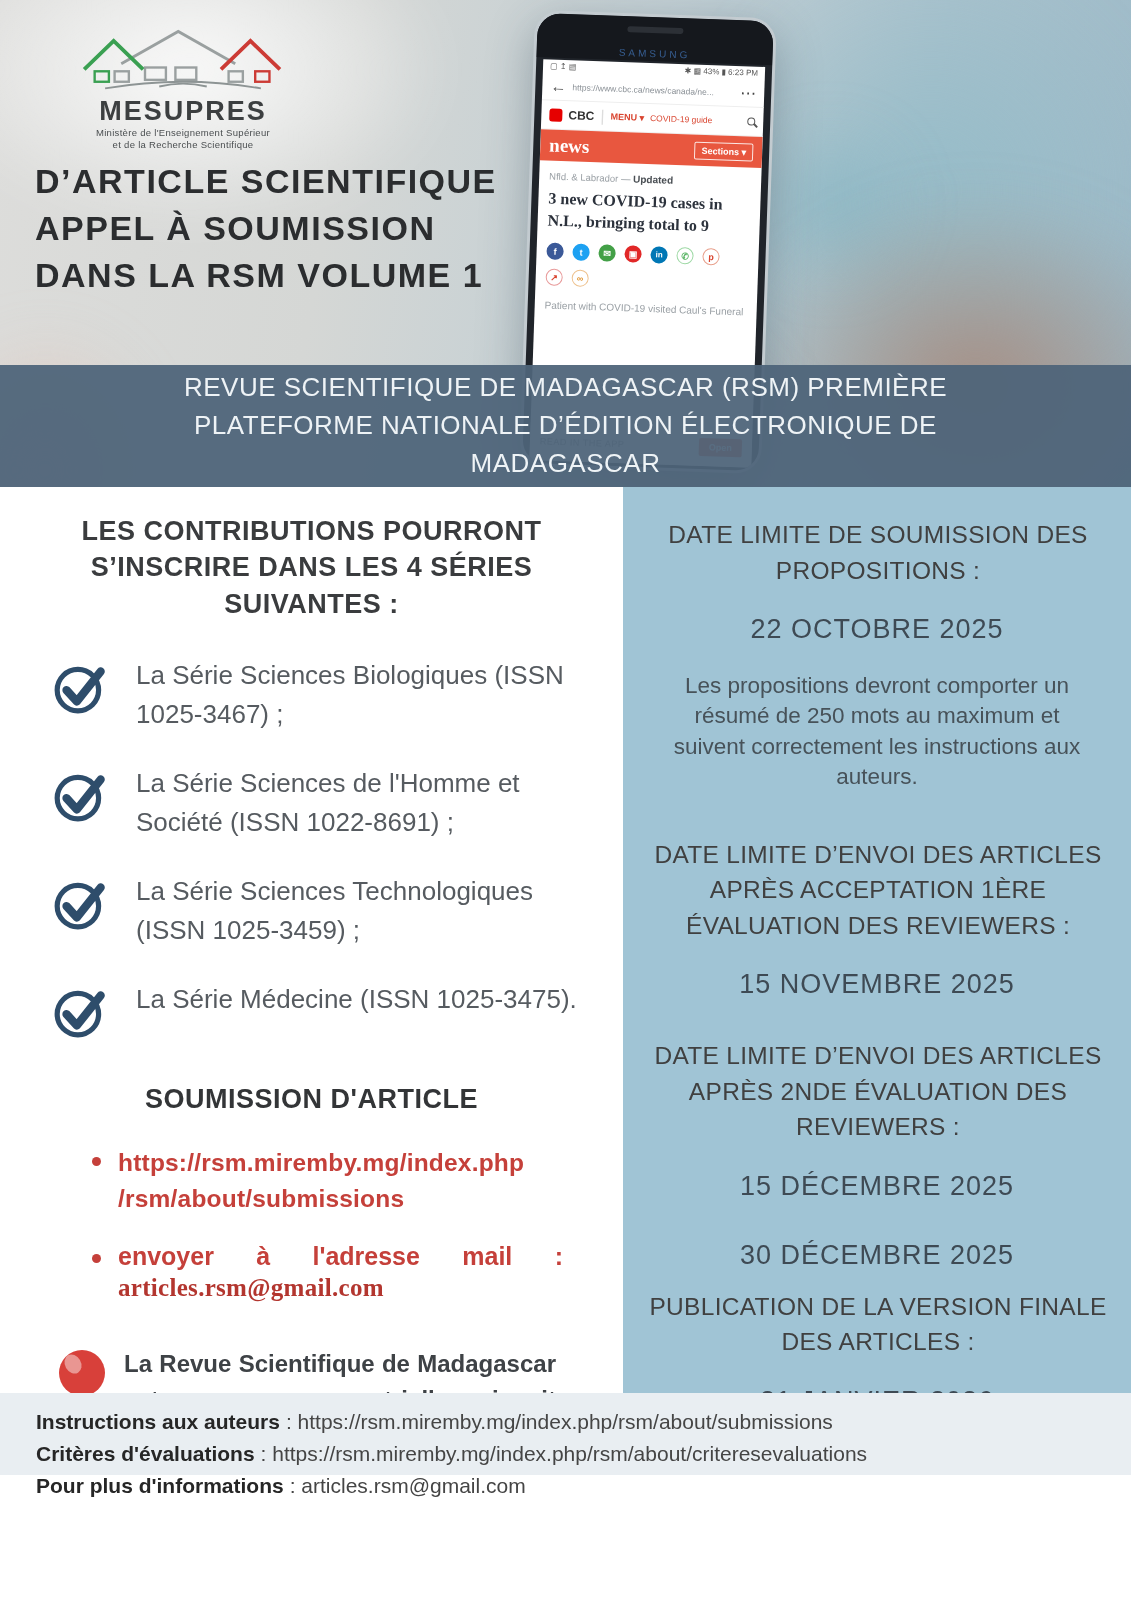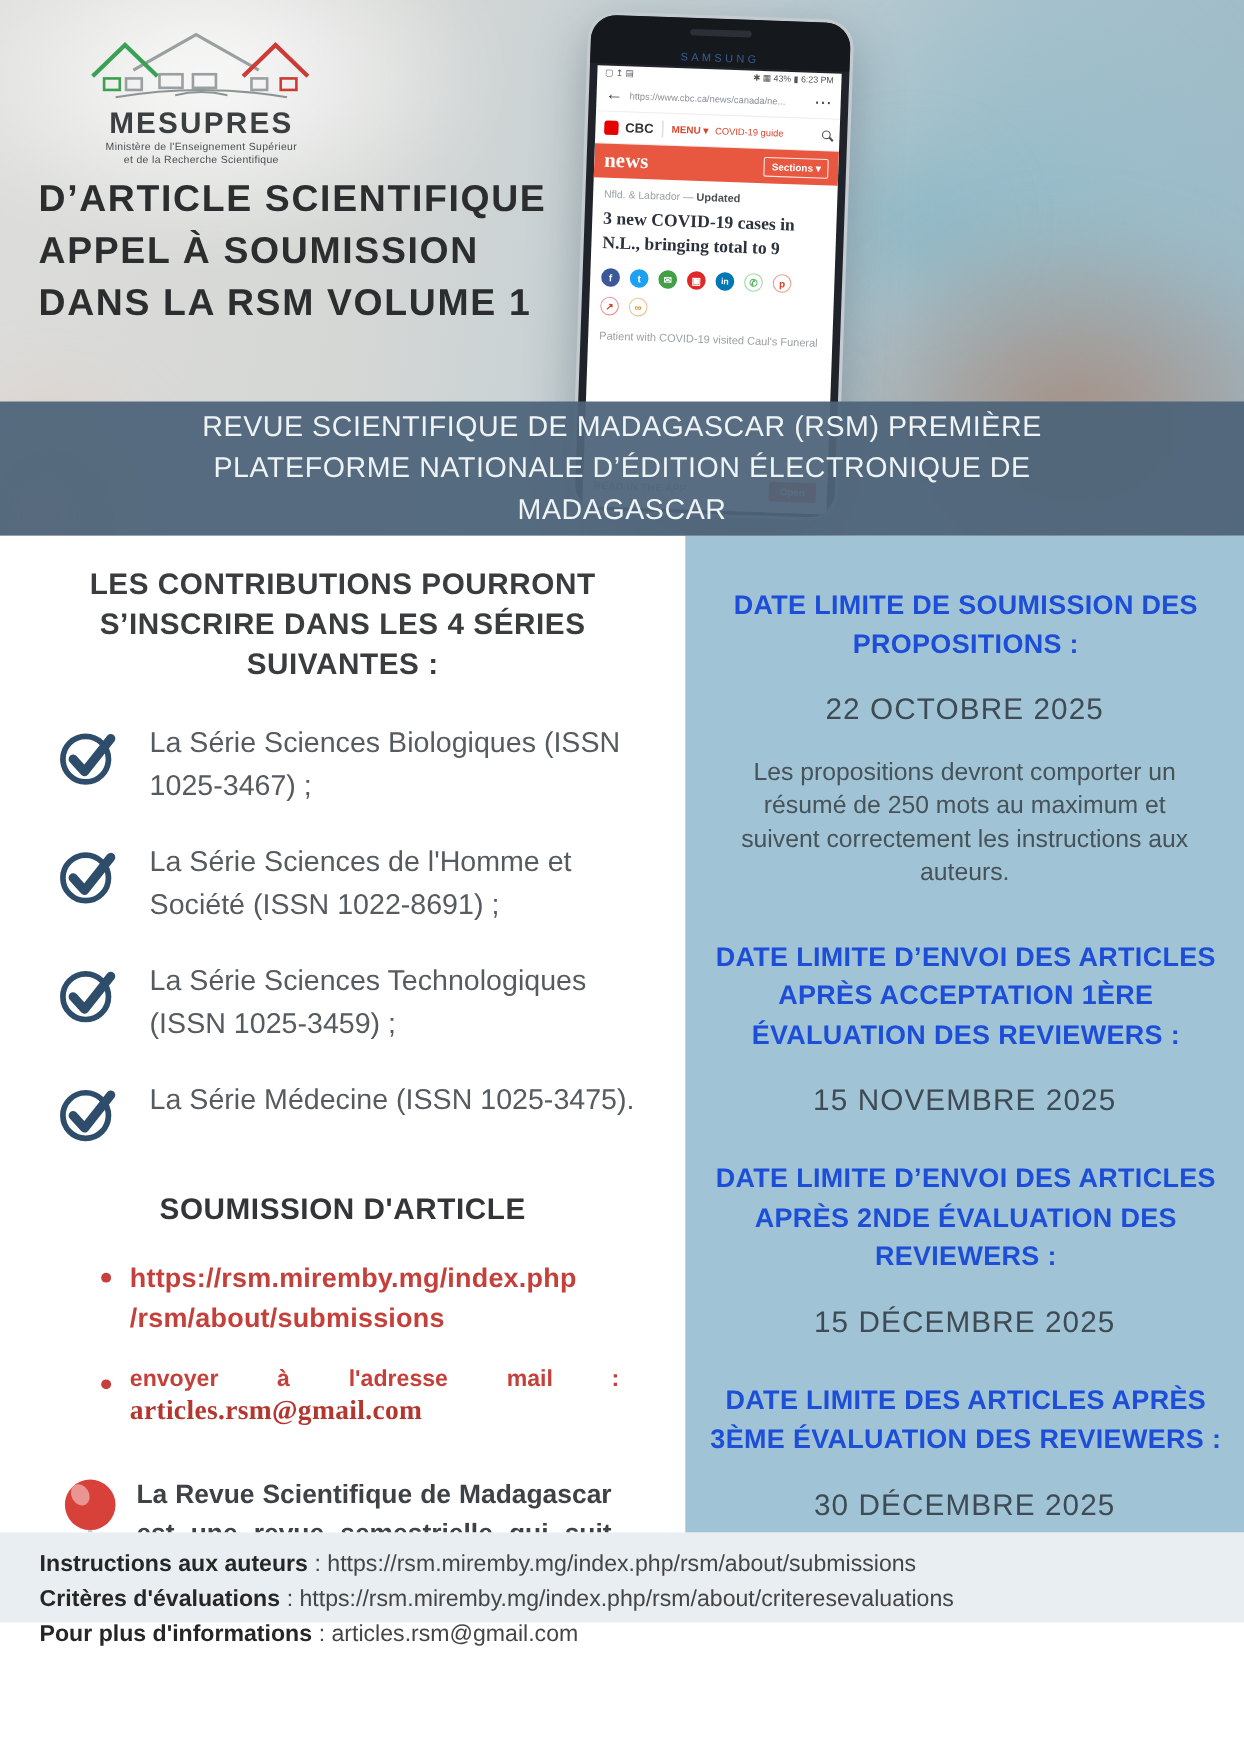--- a/index.html
+++ b/index.html
@@ -79,30 +79,30 @@
   .check-list { margin-top:34px; padding-left:52px; }
   .check-item { display:flex; align-items:flex-start; margin-bottom:30px; min-height:74px; }
   .check-item svg { flex:0 0 58px; margin-right:26px; margin-top:2px; }
   .check-text { width:444px; font-size:26px; color:#565b60; line-height:1.5; }
 
   .submission-heading { text-align:center; font-size:27px; font-weight:800; color:#333537; letter-spacing:.5px; margin-top:14px; }
   .red-list { margin-top:30px; padding-left:92px; }
   .red-item { display:flex; margin-bottom:26px; }
   .red-dot { flex:0 0 9px; width:9px; height:9px; border-radius:50%; background:#c5403a; margin-top:12px; margin-right:17px; }
   .url-text { width:445px; font-size:24.5px; font-weight:700; color:#c5403a; line-height:1.45; letter-spacing:.2px; }
-  .mail-label { width:445px; font-size:21px; font-weight:700; color:#c5403a; text-align:justify; text-align-last:justify; }
+  .mail-label { width:445px; font-size:25px; font-weight:700; color:#c5403a; text-align:justify; text-align-last:justify; }
   .mail-addr { font-family:"Liberation Serif",serif; font-weight:700; font-size:25px; color:#b3362f; margin-top:3px; letter-spacing:.3px; }
 
   .pin-note { display:flex; margin-top:44px; padding-left:56px; }
   .pin-note svg { flex:0 0 52px; margin-right:16px; }
   .pin-text { width:432px; font-size:24px; font-weight:700; color:#3e4246; line-height:1.47; text-align:justify; }
 
   
-  .dl-heading { width:470px; margin:16px auto; text-align:center; font-size:24.5px; font-weight:700;
-                color:#1d4ed8; letter-spacing:.3px; line-height:1.45; }
+  .dl-heading { width:470px; margin:0 auto; text-align:center; font-size:24.5px; font-weight:400;
+                color:#404040; letter-spacing:.3px; line-height:1.45; }
   .dl-date { text-align:center; font-size:27px; color:#3e4a54; letter-spacing:1px; margin-top:26px; }
   .dl-note { width:440px; margin:26px auto 0; text-align:center; font-size:22.5px; color:#475259; line-height:1.35; }
   .dl-sec { margin-bottom:38px; }
   .dl-sec.s2 { margin-top:44px; }
   .dl-sec.s4 { margin-bottom:18px; }
 
   
   .footer { height:82px; background:#e9eef2; padding:13px 36px 0; font-size:21px; color:#454545; }
   .f-row { line-height:1.52; white-space:nowrap; }
   .f-label { font-weight:700; color:#262626; }
@@ -276,21 +276,20 @@
     </div>
     <div class="dl-sec s2">
       <div class="dl-heading">DATE LIMITE D’ENVOI DES ARTICLES APRÈS ACCEPTATION 1ÈRE ÉVALUATION DES REVIEWERS :</div>
       <div class="dl-date">15 NOVEMBRE 2025</div>
     </div>
     <div class="dl-sec">
       <div class="dl-heading">DATE LIMITE D’ENVOI DES ARTICLES APRÈS 2NDE ÉVALUATION DES REVIEWERS :</div>
       <div class="dl-date">15 DÉCEMBRE 2025</div>
     </div>
     <div class="dl-sec s4">
-      <div class="dl-heading">DATE LIMITE DES ARTICLES APRÈS 3ÈME ÉVALUATION DES REVIEWERS :</div>
       <div class="dl-date">30 DÉCEMBRE 2025</div>
     </div>
     <div class="dl-sec">
       <div class="dl-heading">PUBLICATION DE LA VERSION FINALE DES ARTICLES :</div>
       <div class="dl-date">31 JANVIER 2026</div>
     </div>
   </div>
 </div>
 
 <div class="footer">

